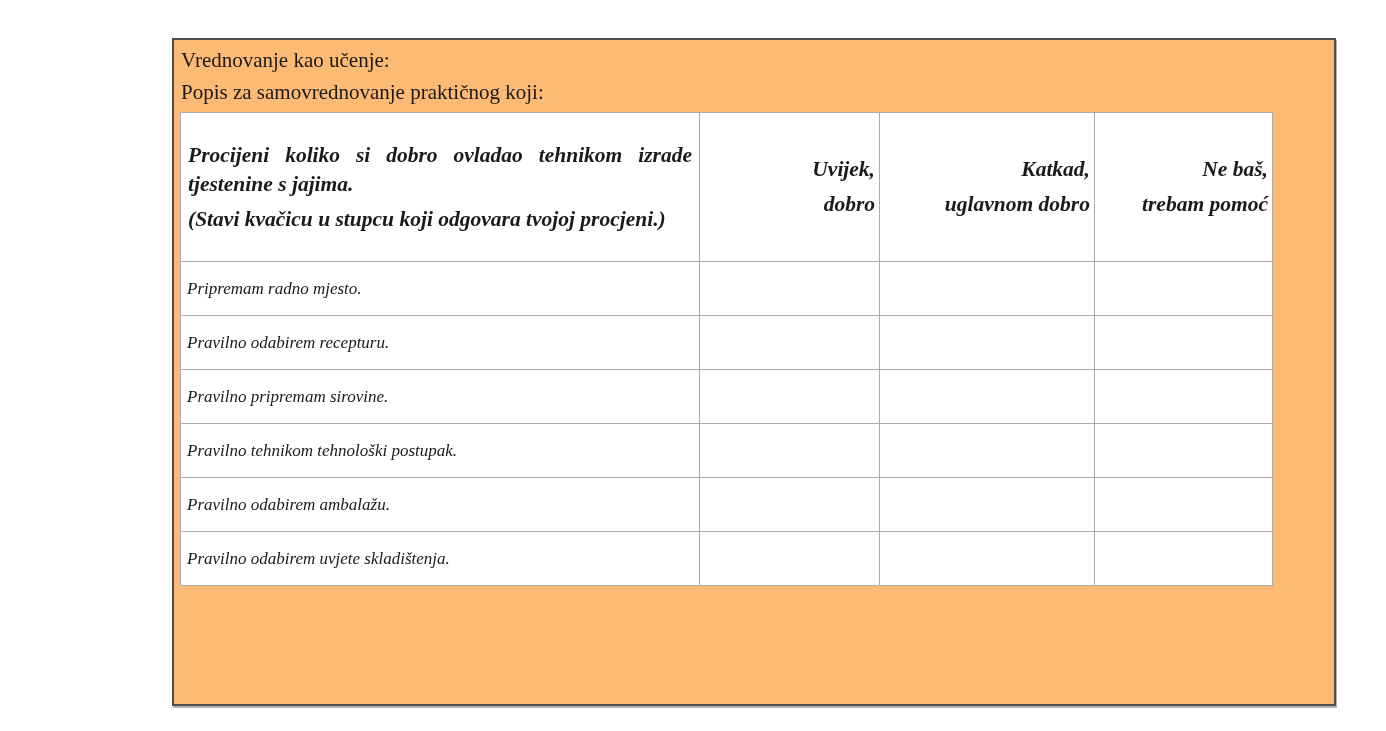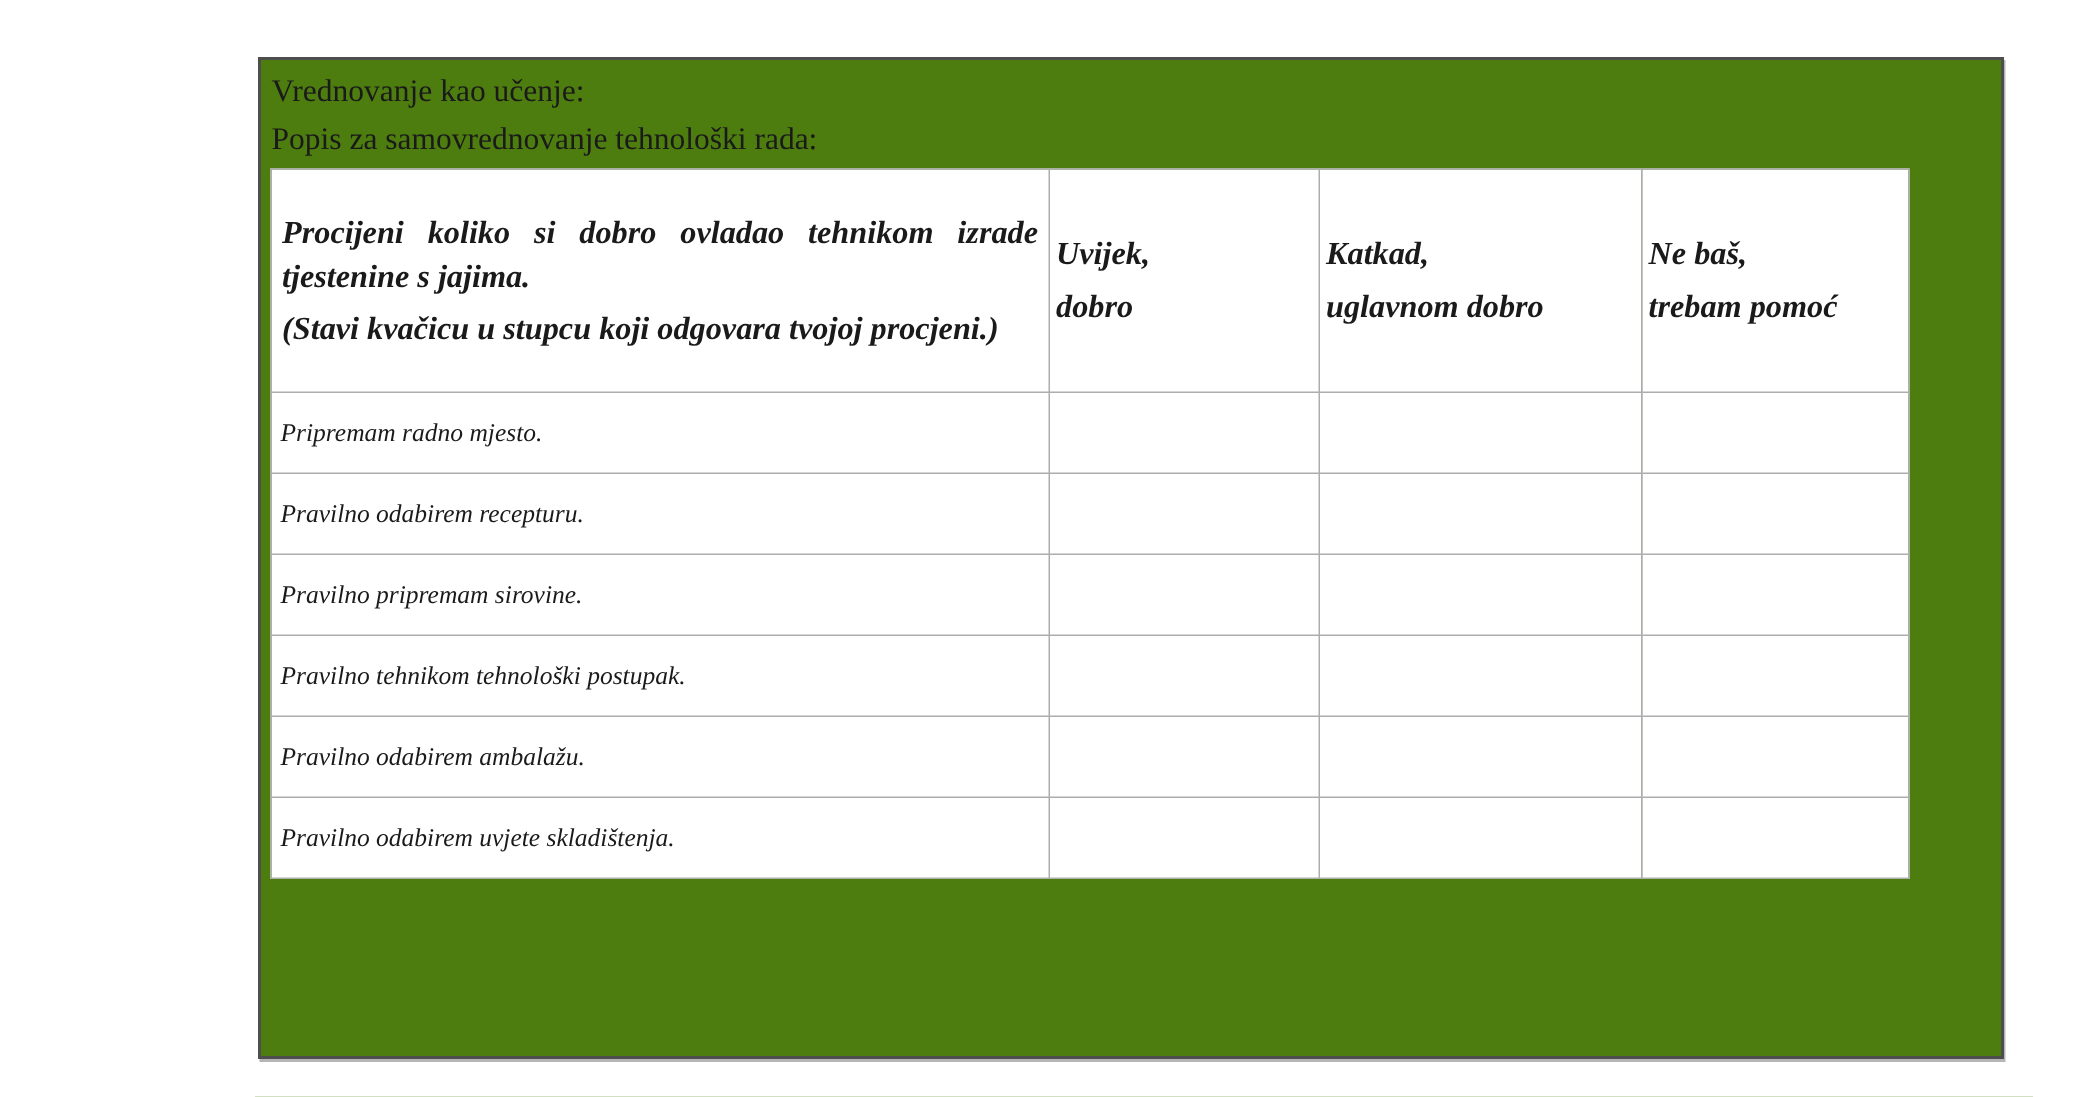--- a/index.html
+++ b/index.html
@@ -14,21 +14,21 @@
     overflow: hidden;
   }
   .frame {
     position: absolute;
     left: 172px;
     top: 38px;
     width: 1164px;
     height: 668px;
     border: 2px solid #4e4e4e;
     box-shadow: 1px 2px 0 rgba(90,90,90,0.45);
-    background: #4d7c0f;
+    background: #fdba74;
     padding: 2px 4px 0 4px;
   }
   .intro { margin: 2px 0 4px 0; }
   .intro p {
     margin: 0;
     padding-left: 3px;
     font-size: 21px;
     line-height: 32px;
   }
   table.checklist {
@@ -51,21 +51,21 @@
   th.task-head {
     text-align: justify;
     vertical-align: middle;
     padding: 6px 7px;
     font-size: 21.5px;
     font-weight: bold;
   }
   th.task-head p { margin: 0; line-height: 29px; }
   th.task-head p + p { margin-top: 6px; }
   th.opt-head {
-    text-align: left;
+    text-align: right;
     vertical-align: middle;
     font-size: 21.5px;
     font-weight: bold;
     line-height: 35px;
     white-space: pre-line;
     padding: 0 4px;
   }
   tbody tr { height: 54px; }
   td.task-cell {
     font-size: 17px;
@@ -74,21 +74,21 @@
     padding: 2px 20px 2px 6px;
   }
   td.answer-cell { cursor: pointer; }
 </style>
 </head>
 <body>
 
 <div class="frame">
   <div class="intro">
     <p>Vrednovanje kao učenje:</p>
-    <p>Popis za samovrednovanje tehnološki rada:</p>
+    <p>Popis za samovrednovanje praktičnog koji:</p>
   </div>
 
   <table class="checklist">
     <colgroup>
       <col class="c-task">
         <col class="c-opt1">
         <col class="c-opt2">
         <col class="c-opt3">
     </colgroup>
     <thead>

